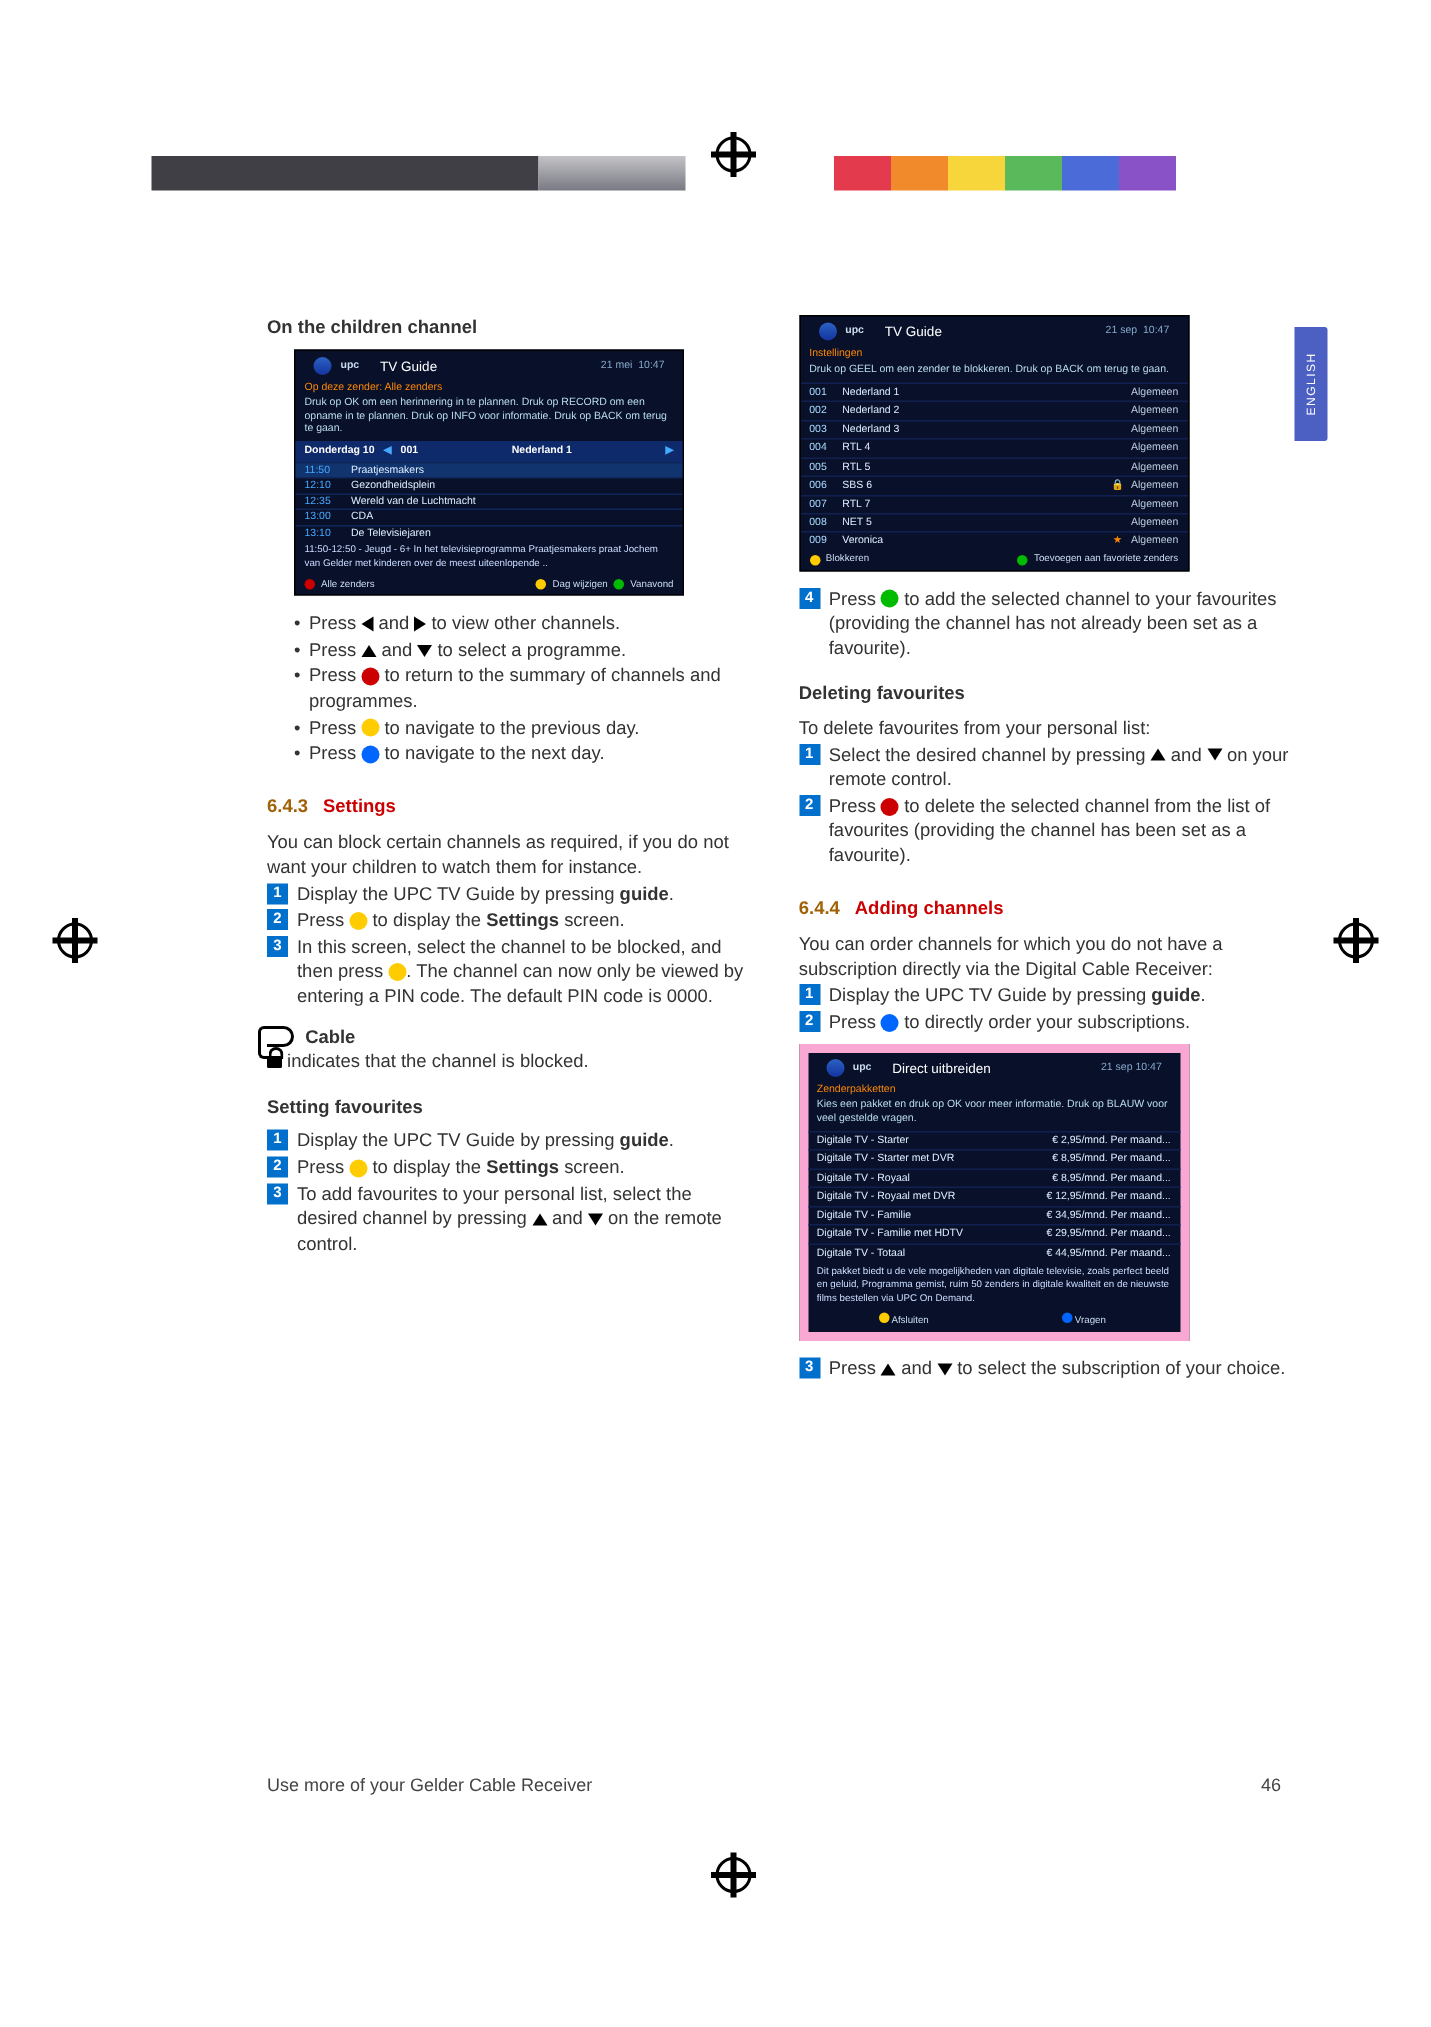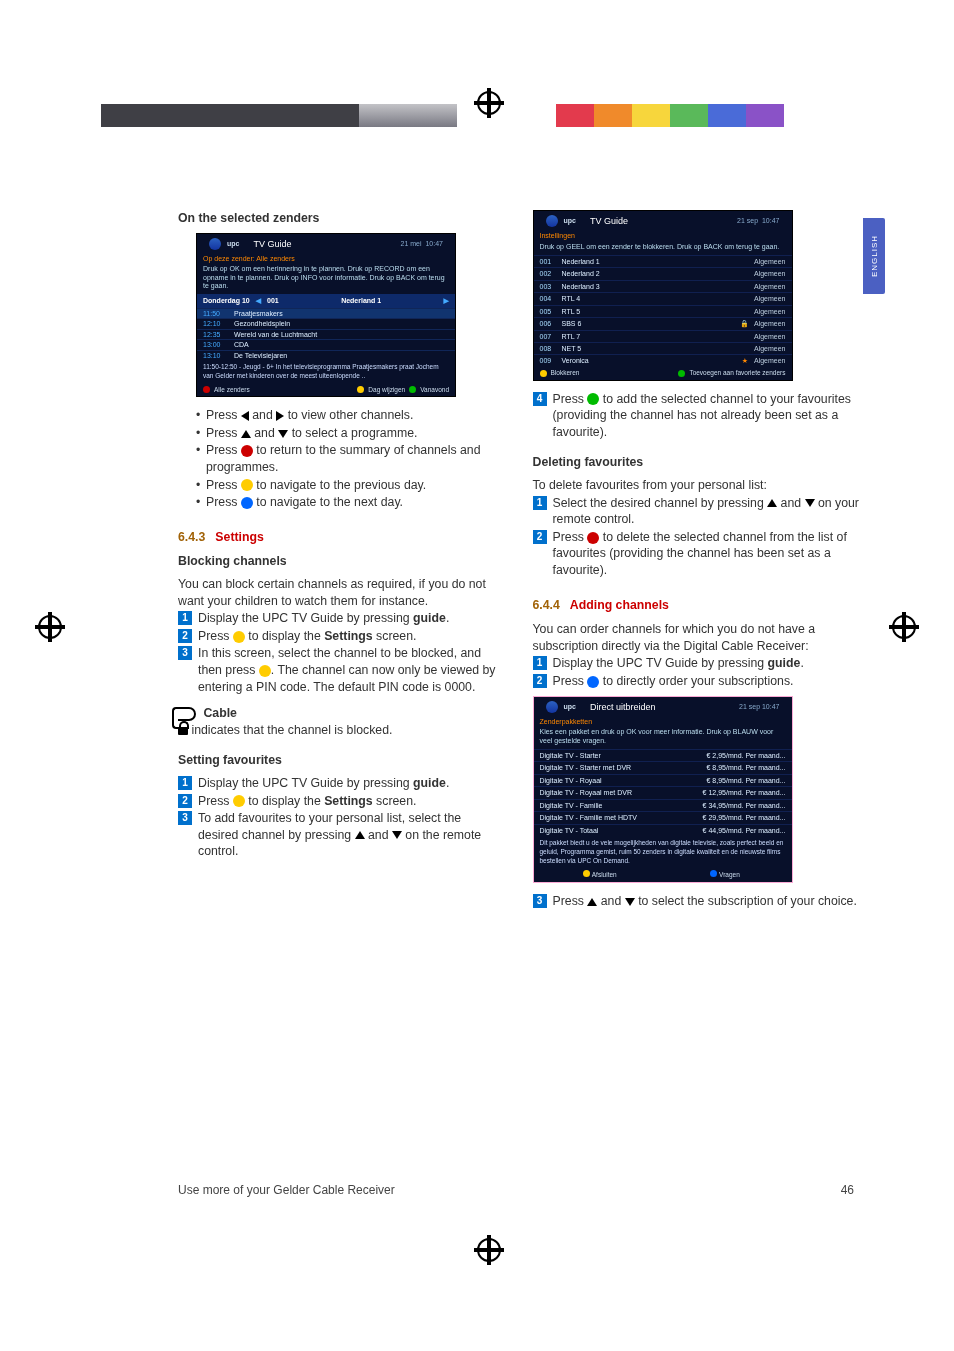--- a/index.html
+++ b/index.html
@@ -29,21 +29,21 @@
   .ss-bar .mid { text-align:center; flex:1; }
   .ss-row { display:flex; padding:0 6px; gap:6px; border-top:1px solid #102658; }
   .ss-row.sel { background:#11346f; }
   .ss-row .c1 { width:25px; color:#4af; }
   .ss-row .c2 { flex:1; color:#def; }
   .ss-foot { padding:3px 6px; font-size:6.5px; color:#cdf; }
   .ss-legend { display:flex; gap:4px; font-size:6.5px; padding:2px 6px; align-items:center; flex-wrap:wrap; }
   .dot-sm { width:7px; height:7px; border-radius:50%; display:inline-block; }
 
   .ss2 { width: 100%; max-width: 260px; margin: 0 0 10px 0; background: #08102a; border:1px solid #000; color:#cde; font-size:7px;}
-  .ss3 { width: 100%; max-width: 260px; margin: 6px 0 10px 0; background:#08102a; border:1px solid #f9a8d4; color:#cde; font-size:7px;}
+  .ss3 { width: 100%; max-width: 260px; margin: 6px 0 10px 0; background:#08102a; border:6px solid #f9a8d4; color:#cde; font-size:7px;}
   .ss-list-row { display:flex; padding:1px 6px; gap:4px; border-top:1px solid #102050;}
   .ss-list-row .n { width:18px; color:#adf; }
   .ss-list-row .nm { flex:1; color:#def; }
   .ss-list-row .gr { color:#bcd; }
   .ss-list-row .ic { width:10px; text-align:center; color:#f80; font-size:7px;}
   .ss3 .ss-list-row .nm { color:#def; width:auto; flex:1;}
   .ss3 .ss-list-row .pr { color:#def; }
   .bullets { margin: 4px 0 8px 18px; }
   .bullets li { list-style: none; margin: 1px 0; position: relative; padding-left: 10px; }
   .bullets li:before { content:"•"; position:absolute; left:0; }
@@ -102,21 +102,21 @@
 <div class="regmark-l">
     <div class="ring"></div>
   </div>
 <div class="regmark-r">
     <div class="ring"></div>
   </div>
 
 <div class="content">
 
   <div class="col">
-    <div class="h-bold">On the selected zenders</div>
+    <div class="h-bold">On the children channel</div>
 
     <div class="screenshot">
       <div class="ss-header">
         <span class="ss-logo"></span>
         <b>upc</b>&nbsp;
         <span style="color:#fff;font-size:9px">TV Guide</span>
         <span class="ss-date"><span>21 mei</span>&nbsp;&nbsp;<span>10:47</span></span>
       </div>
       <div class="ss-sub">Op deze zender: Alle zenders</div>
       <div class="ss-hint">Druk op OK om een herinnering in te plannen. Druk op RECORD om een opname in te plannen. Druk op INFO voor informatie. Druk op BACK om terug te gaan.</div>
@@ -164,21 +164,20 @@
     <ul class="bullets" id="left-bullets">
         <li>Press <span class="arrow-l"></span> and <span class="arrow-r"></span> to view other channels.</li>
         <li>Press <span class="arrow-u"></span> and <span class="arrow-d"></span> to select a programme.</li>
         <li>Press <span class="dot red"></span> to return to the summary of channels and programmes.</li>
         <li>Press <span class="dot yel"></span> to navigate to the previous day.</li>
         <li>Press <span class="dot blu"></span> to navigate to the next day.</li>
       </ul>
 
     <div class="h6"><span class="num">6.4.3</span><span>Settings</span></div>
 
-    <div class="h-bold">Blocking channels</div>
     <p>You can block certain channels as required, if you do not want your children to watch them for instance.</p>
     <ul class="steps" id="blocking-steps">
         <li><span class="numbox">1</span>Display the UPC TV Guide by pressing <b>guide</b>.</li>
         <li><span class="numbox">2</span>Press <span class="dot yel"></span> to display the <b>Settings</b> screen.</li>
         <li><span class="numbox">3</span>In this screen, select the channel to be blocked, and then press <span class="dot yel"></span>. The channel can now only be viewed by entering a PIN code. The default PIN code is 0000.</li>
       </ul>
 
     <p style="margin-top:10px">
       <span class="noteicon"></span>
       <b>Cable</b>

